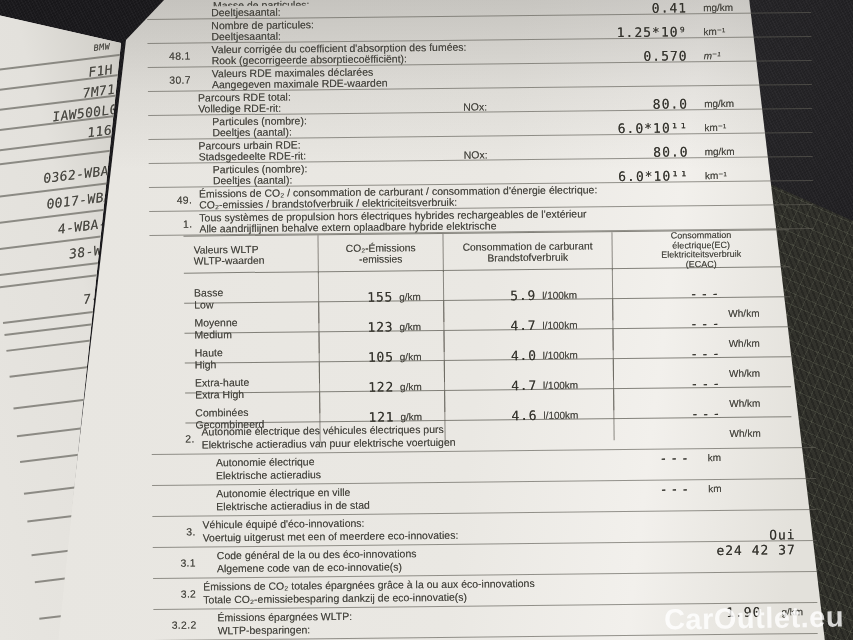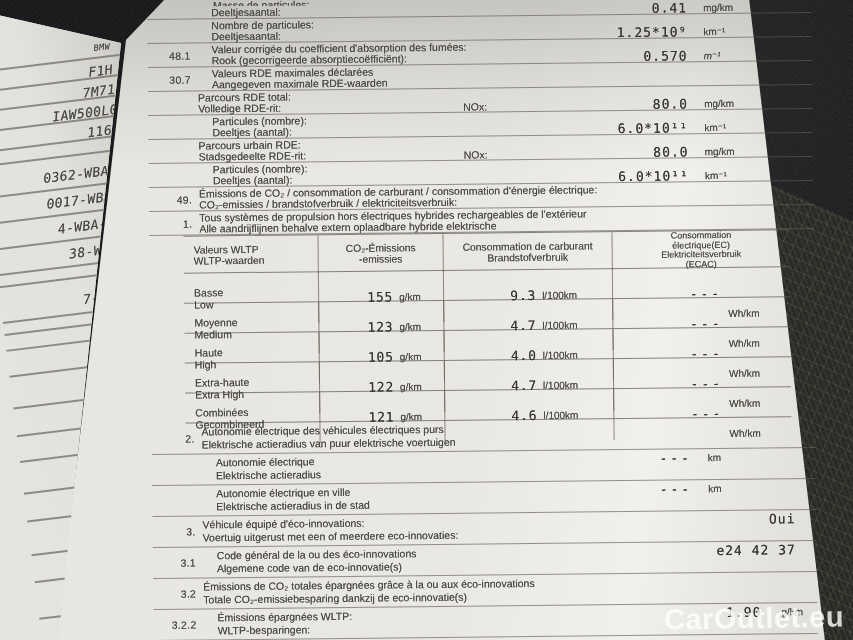--- a/index.html
+++ b/index.html
@@ -222,21 +222,21 @@
         <div class="trow">
           <div class="tcell lbl">
             <div>Basse</div>
             <div>Low</div>
           </div>
           <div class="tcell pad-co2">
             <span class="tval">155</span>
             <span class="tunit u-co2">g/km</span>
           </div>
           <div class="tcell pad-fuel">
-            <span class="tval">9.3</span>
+            <span class="tval">5.9</span>
             <span class="tunit u-fuel">l/100km</span>
           </div>
           <div class="tcell pad-elec">
             <span class="tval dashes">---</span>
             <span class="tunit u-elec">Wh/km</span>
           </div>
         </div>
         <div class="trow">
           <div class="tcell lbl">
             <div>Moyenne</div>
@@ -335,21 +335,21 @@
           </div>
           <span class="val dashes" style="top: 1px;">---</span>
           <span class="unit" style="top: 3px;">km</span>
         </div>
         <div class="prow prow-b">
           <span class="num">3.</span>
           <div class="labs">
             <div class="lab">Véhicule équipé d'éco-innovations:</div>
             <div class="lab">Voertuig uitgerust met een of meerdere eco-innovaties:</div>
           </div>
-          <span class="val val-far" style="top: 1px;">Oui</span>
+          <span class="val val-far" style="top: 17px;">Oui</span>
         </div>
         <div class="prow prow-b">
           <span class="num">3.1</span>
           <div class="labs ind-b">
             <div class="lab">Code général de la ou des éco-innovations</div>
             <div class="lab">Algemene code van de eco-innovatie(s)</div>
           </div>
           <span class="val val-far" style="top: 1px;">e24 42 37</span>
         </div>
         <div class="prow prow-b">

